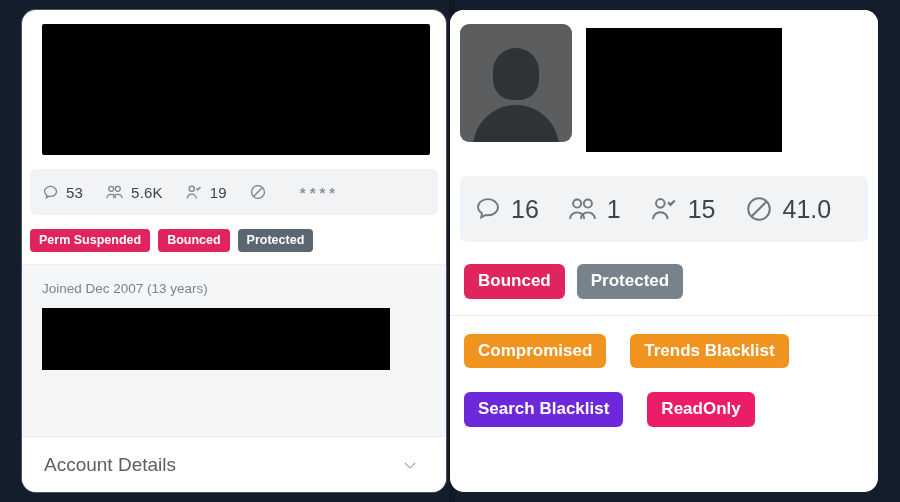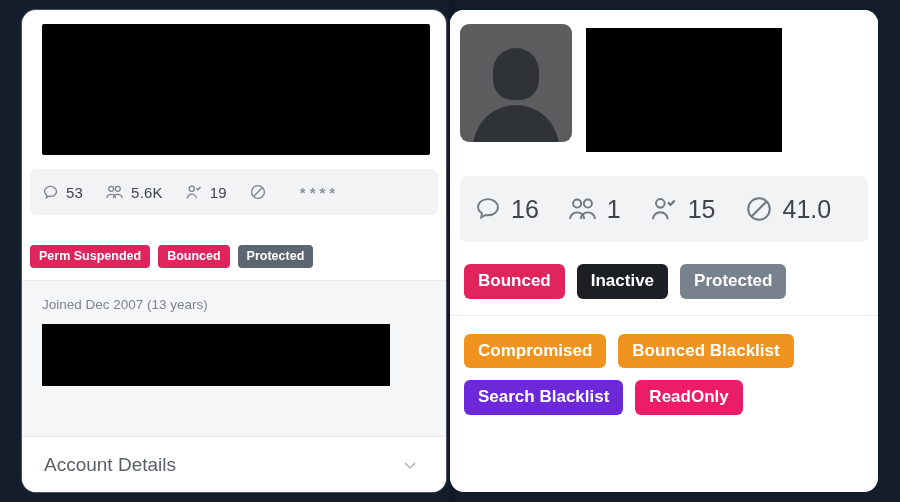--- a/index.html
+++ b/index.html
@@ -86,21 +86,21 @@
     color: #8b939b;
     letter-spacing: 4px;
     font-size: 15px;
     font-weight: 700;
     margin-left: 4px;
   }
 
   
   .badge-sec {
     background: #ffffff;
-    padding: 30px 8px 12px 8px;
+    padding: 14px 8px 12px 8px;
     display: flex;
     flex-wrap: wrap;
     gap: 9px 8px;
     align-content: flex-start;
     border-bottom: 1px solid #ececef;
   }
 
   .badge {
     display: inline-flex;
     align-items: center;
@@ -243,21 +243,21 @@
     padding: 22px 10px 16px 14px;
     display: flex;
     gap: 12px;
     flex-wrap: wrap;
     background: #ffffff;
     border-bottom: 1px solid #eceef0;
   }
   .r-badges2 {
     padding: 18px 10px 10px 14px;
     display: flex;
-    gap: 12px;
+    gap: 24px;
     flex-wrap: wrap;
     background: #ffffff;
   }
 </style>
 </head>
 <body>
 
 <div id="root">
 
   <div class="panel-left">
@@ -389,27 +389,26 @@
             <circle cx="12" cy="12" r="8.6"></circle>
             <line x1="6" y1="18" x2="18" y2="6"></line>
           </svg>
         </span>
         <span class="val">41.0</span>
       </div>
     </div>
 
     <div class="r-badges1">
       <span class="badge badge-lg" style="background:#e0245e">Bounced</span>
-      <span class="badge badge-lg" style="background:#1c1f24">Inactive</span>
       <span class="badge badge-lg" style="background:#78828c">Protected</span>
     </div>
 
     <div class="r-badges2">
       <span class="badge badge-lg" style="background:#f0941f">Compromised</span>
-      <span class="badge badge-lg" style="background:#f0941f">Bounced Blacklist</span>
+      <span class="badge badge-lg" style="background:#f0941f">Trends Blacklist</span>
       <span class="badge badge-lg" style="background:#6d28d9">Search Blacklist</span>
       <span class="badge badge-lg" style="background:#ec1c69">ReadOnly</span>
     </div>
 
   </div>
 
   <div class="right-edge"></div>
 
 </div>
 

